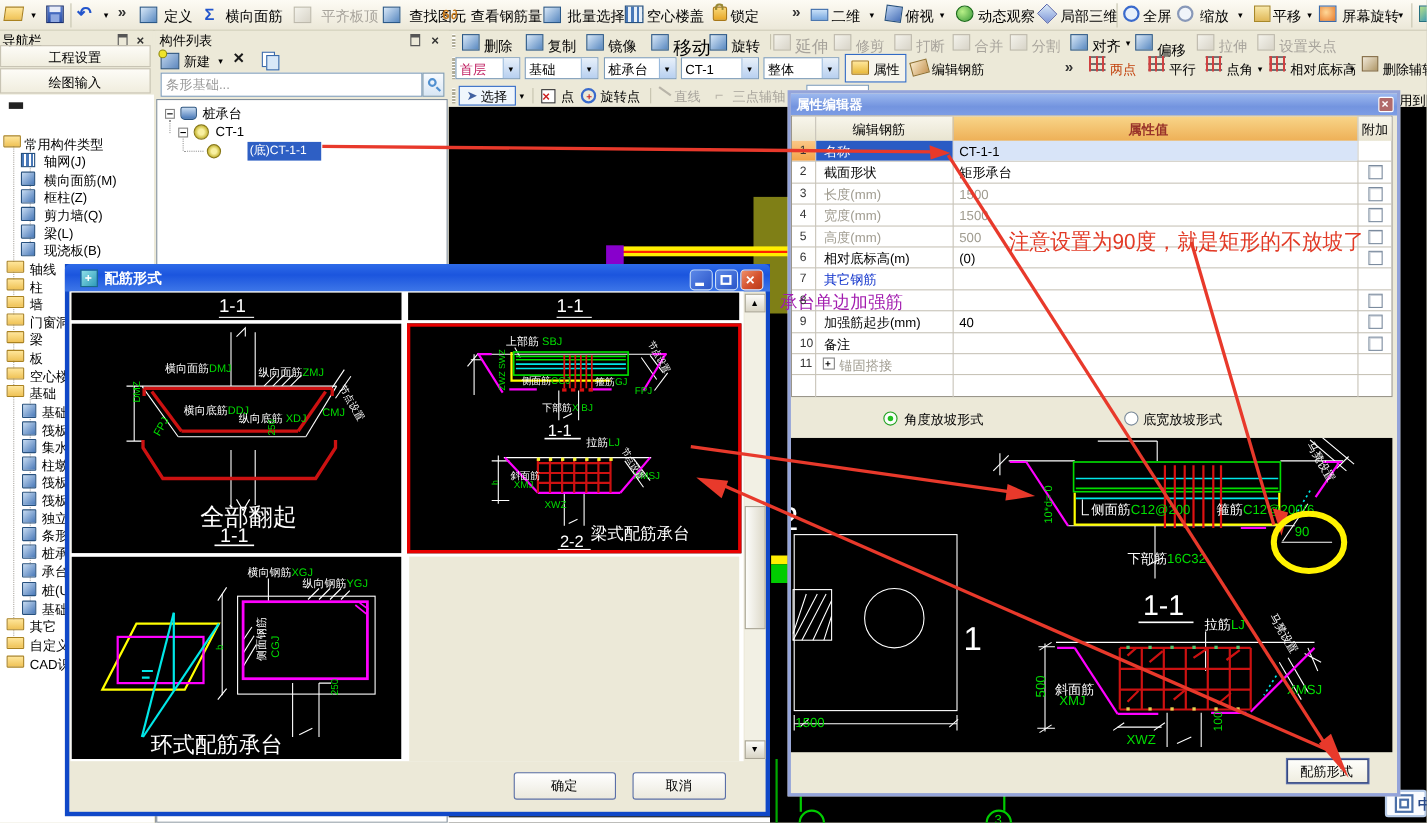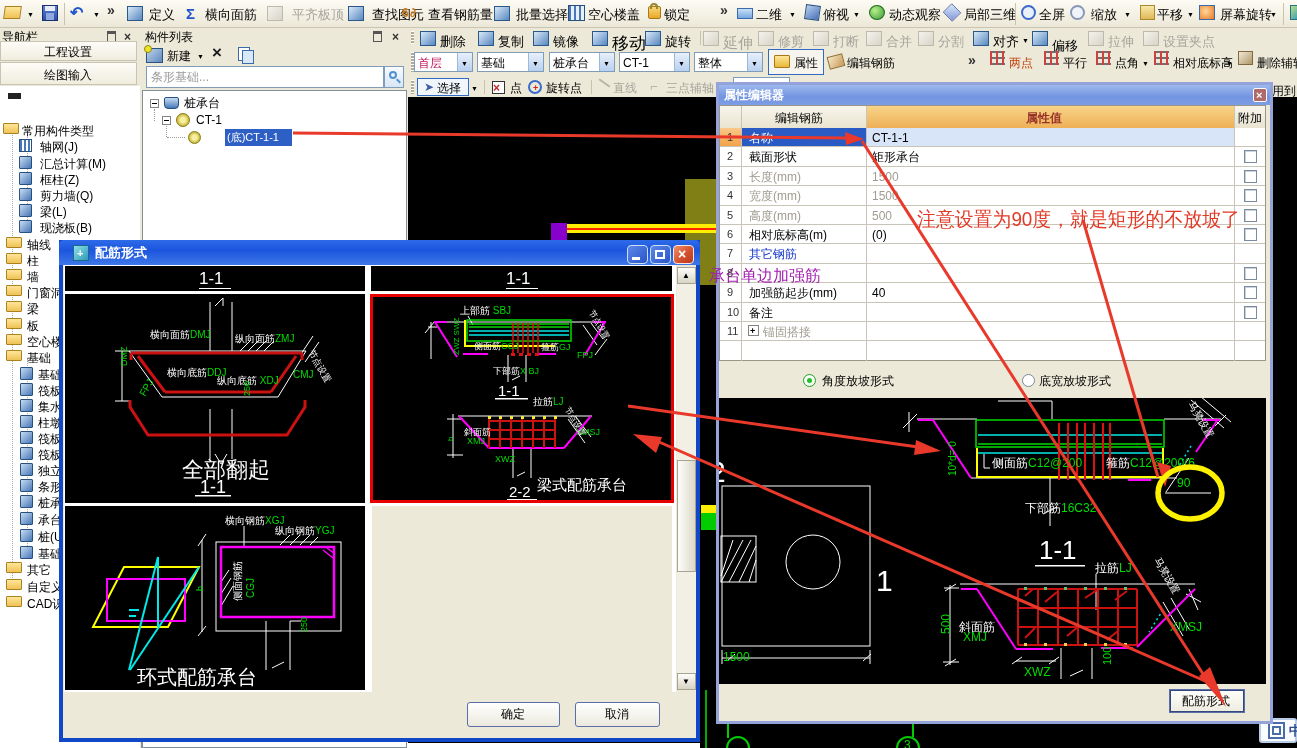--- a/index.html
+++ b/index.html
@@ -185,21 +185,21 @@
 <div class="a" style="left:0;top:86px;width:140px;height:662px;background:#fff"></div>
 <div class="a" style="left:8px;top:93px;width:13px;height:6px;background:#222"></div>
 <div class="a" style="left:12px;top:130px;width:1px;height:460px;border-left:1px dotted #ABA7A0"></div>
 <div class="a" style="left:27px;top:134px;width:1px;height:92px;border-left:1px dotted #ABA7A0"></div>
 <div class="a" style="left:27px;top:358px;width:1px;height:196px;border-left:1px dotted #ABA7A0"></div>
 <div class="fold" style="left:3px;top:123px"></div>
 <div class="a" style="left:22px;top:125px;font-size:12px;color:#000;white-space:nowrap;line-height:1;">常用构件类型</div>
 <div class="a" style="left:19px;top:139px;width:13px;height:13px;background:repeating-linear-gradient(90deg,#4878B8 0 2px,#fff 2px 4px),repeating-linear-gradient(180deg,#4878B8 0 2px,#fff 2px 4px);border:1px solid #26507E"></div>
 <div class="a" style="left:40px;top:141px;font-size:12px;color:#000;white-space:nowrap;line-height:1;">轴网(J)</div>
 <div class="bic" style="left:19px;top:156px"></div>
-<div class="a" style="left:40px;top:158px;font-size:12px;color:#000;white-space:nowrap;line-height:1;">汇总计算(M)</div>
+<div class="a" style="left:40px;top:158px;font-size:12px;color:#000;white-space:nowrap;line-height:1;">横向面筋(M)</div>
 <div class="bic" style="left:19px;top:172px"></div>
 <div class="a" style="left:40px;top:174px;font-size:12px;color:#000;white-space:nowrap;line-height:1;">框柱(Z)</div>
 <div class="bic" style="left:19px;top:188px"></div>
 <div class="a" style="left:40px;top:190px;font-size:12px;color:#000;white-space:nowrap;line-height:1;">剪力墙(Q)</div>
 <div class="bic" style="left:19px;top:204px"></div>
 <div class="a" style="left:40px;top:206px;font-size:12px;color:#000;white-space:nowrap;line-height:1;">梁(L)</div>
 <div class="bic" style="left:19px;top:220px"></div>
 <div class="a" style="left:40px;top:222px;font-size:12px;color:#000;white-space:nowrap;line-height:1;">现浇板(B)</div>
 <div class="fold" style="left:6px;top:237px"></div>
 <div class="a" style="left:27px;top:239px;font-size:12px;color:#000;white-space:nowrap;line-height:1;">轴线</div>

